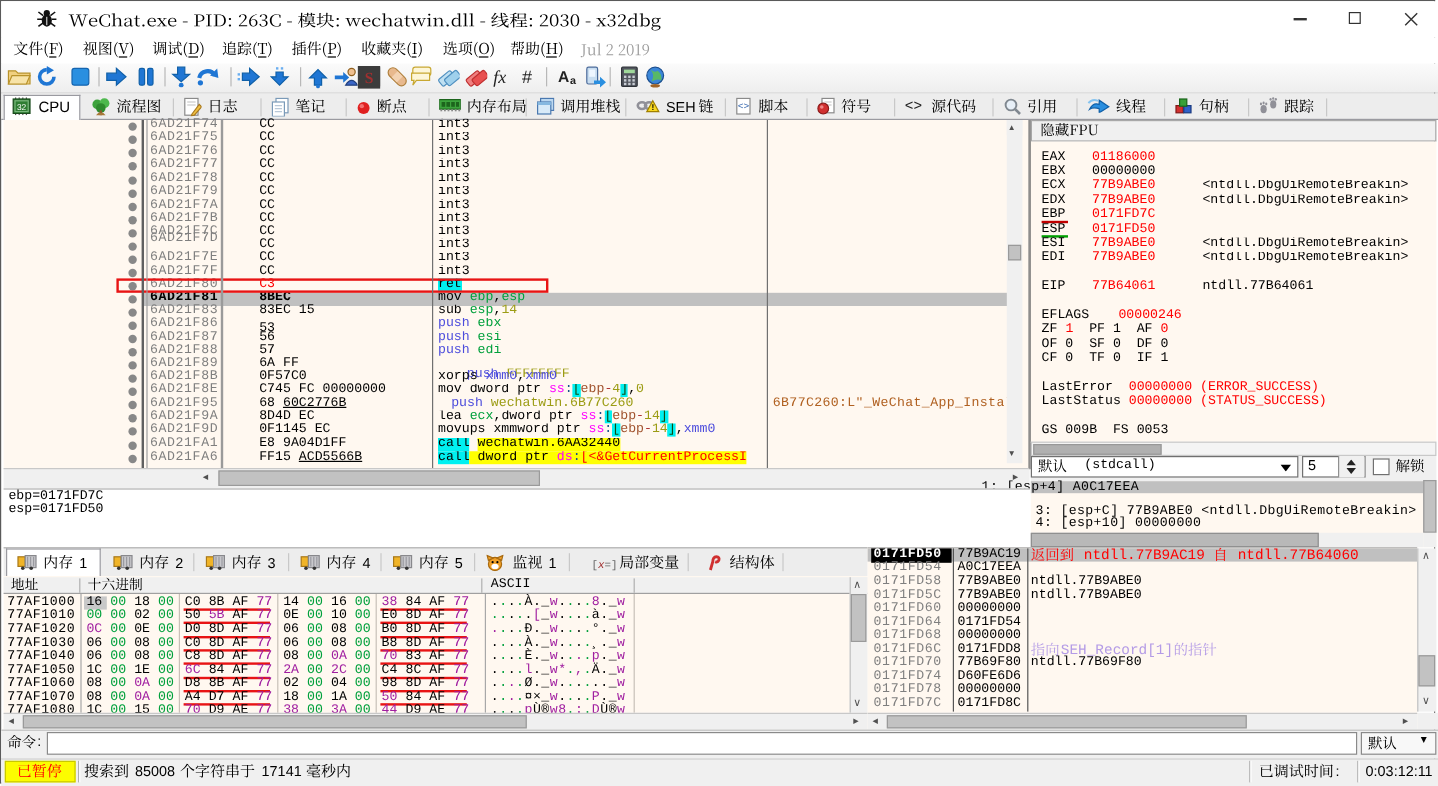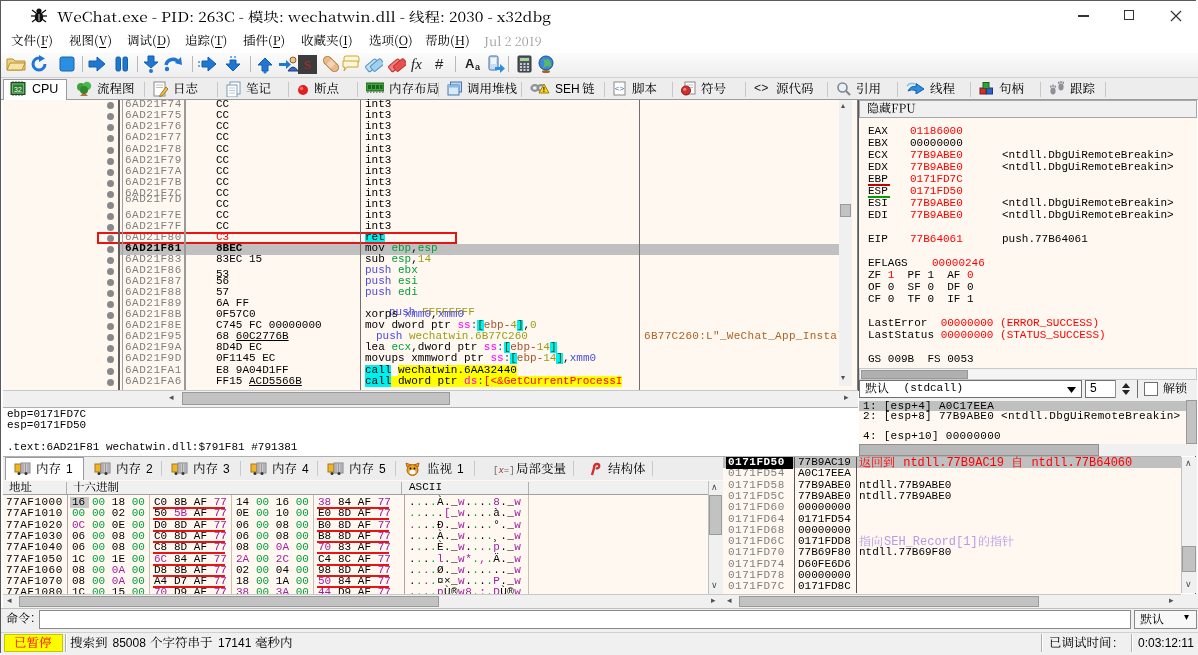--- a/index.html
+++ b/index.html
@@ -724,21 +724,21 @@
     <div style="position:absolute;left:867px;top:195.0px;width:22px;height:2px;background:#00a000;"></div>
     <div style="position:absolute;left:909.0px;top:185.0px;font:normal 11px/11px 'Liberation Mono', monospace;color:#FF0000;white-space:pre;">0171FD50</div>
     <div style="position:absolute;left:867.0px;top:197.0px;font:normal 11px/11px 'Liberation Mono', monospace;color:#000;white-space:pre;">ESI</div>
     <div style="position:absolute;left:909.0px;top:197.0px;font:normal 11px/11px 'Liberation Mono', monospace;color:#FF0000;white-space:pre;">77B9ABE0</div>
     <div style="position:absolute;left:1001px;top:197.0px;width:195px;overflow:hidden;font:normal 11px/11px 'Liberation Mono', monospace;color:#000;white-space:pre;">&lt;ntdll.DbgUiRemoteBreakin&gt;</div>
     <div style="position:absolute;left:867.0px;top:209.0px;font:normal 11px/11px 'Liberation Mono', monospace;color:#000;white-space:pre;">EDI</div>
     <div style="position:absolute;left:909.0px;top:209.0px;font:normal 11px/11px 'Liberation Mono', monospace;color:#FF0000;white-space:pre;">77B9ABE0</div>
     <div style="position:absolute;left:1001px;top:209.0px;width:195px;overflow:hidden;font:normal 11px/11px 'Liberation Mono', monospace;color:#000;white-space:pre;">&lt;ntdll.DbgUiRemoteBreakin&gt;</div>
     <div style="position:absolute;left:867.0px;top:233.0px;font:normal 11px/11px 'Liberation Mono', monospace;color:#000;white-space:pre;">EIP</div>
     <div style="position:absolute;left:909.0px;top:233.0px;font:normal 11px/11px 'Liberation Mono', monospace;color:#FF0000;white-space:pre;">77B64061</div>
-    <div style="position:absolute;left:1001.0px;top:233.0px;font:normal 11px/11px 'Liberation Mono', monospace;color:#000;white-space:pre;">push.77B64061</div>
+    <div style="position:absolute;left:1001.0px;top:233.0px;font:normal 11px/11px 'Liberation Mono', monospace;color:#000;white-space:pre;">ntdll.77B64061</div>
     <div style="position:absolute;left:867.0px;top:257.0px;font:normal 11px/11px 'Liberation Mono', monospace;color:#000;white-space:pre;">EFLAGS</div>
     <div style="position:absolute;left:931.0px;top:257.0px;font:normal 11px/11px 'Liberation Mono', monospace;color:#FF0000;white-space:pre;">00000246</div>
     <div style="position:absolute;left:867.0px;top:269.0px;font:normal 11px/11px 'Liberation Mono', monospace;color:#000;white-space:pre;">ZF <span style="color:#FF0000">1</span>  PF 1  AF <span style="color:#FF0000">0</span></div>
     <div style="position:absolute;left:867.0px;top:281.0px;font:normal 11px/11px 'Liberation Mono', monospace;color:#000;white-space:pre;">OF 0  SF 0  DF 0</div>
     <div style="position:absolute;left:867.0px;top:293.0px;font:normal 11px/11px 'Liberation Mono', monospace;color:#000;white-space:pre;">CF 0  TF 0  IF 1</div>
     <div style="position:absolute;left:867.0px;top:317.0px;font:normal 11px/11px 'Liberation Mono', monospace;color:#000;white-space:pre;">LastError  <span style="color:#FF0000">00000000 (ERROR_SUCCESS)</span></div>
     <div style="position:absolute;left:867.0px;top:329.0px;font:normal 11px/11px 'Liberation Mono', monospace;color:#000;white-space:pre;">LastStatus <span style="color:#FF0000">00000000 (STATUS_SUCCESS)</span></div>
     <div style="position:absolute;left:867.0px;top:353.0px;font:normal 11px/11px 'Liberation Mono', monospace;color:#000;white-space:pre;">GS 009B  FS 0053</div>
     <div style="position:absolute;left:858px;top:367px;width:338px;height:12px;background:#f4f4f4;border:1px solid #c8c8c8;"></div>
     <div style="position:absolute;left:860px;top:369px;width:107px;height:9px;background:#b0b0b0;border:1px solid #989898;"></div>
@@ -761,30 +761,29 @@
     <div style="position:absolute;left:1121px;top:389px;line-height:0;"><svg width="8" height="5">
         <path d="M0 0 L8 0 L4 5 Z" fill="#222"></path>
       </svg></div>
     <div style="position:absolute;left:1143px;top:381px;width:14px;height:14px;background:#fff;border:1px solid #707070;"></div>
     <div style="position:absolute;left:1162px;top:381px;line-height:0"><svg width="25" height="13" style="overflow:visible;" fill="#000">
         <use href="#g86" transform="translate(0.0,10.6) scale(0.01200,-0.01200)"></use>
         <use href="#g87" transform="translate(12.0,10.6) scale(0.01200,-0.01200)"></use>
       </svg></div>
     <div style="position:absolute;left:858px;top:400px;width:338px;height:55px;background:#FFF8F0;"></div>
     <div style="position:absolute;left:858px;top:399.5px;width:327px;height:10.6px;background:#c0c0c0;"></div>
-    <div style="position:absolute;left:862px;top:399.5px;font:normal 11px/10.2px 'Liberation Mono', monospace;letter-spacing:0.3px;white-space:pre;color:#000;">1: [esp+4] A0C17EEA</div>
-    <div style="position:absolute;left:862px;top:409.7px;font:normal 11px/10.2px 'Liberation Mono', monospace;letter-spacing:0.3px;white-space:pre;color:#000;">2: [esp+8] 77B9ABE0 &lt;ntdll.DbgUiRemoteBreakin&gt;</div>
+    <div style="position:absolute;left:817px;top:399.5px;font:normal 11px/10.2px 'Liberation Mono', monospace;letter-spacing:0.3px;white-space:pre;color:#000;">1: [esp+4] A0C17EEA</div>
+    <div style="position:absolute;left:862px;top:419.9px;font:normal 11px/10.2px 'Liberation Mono', monospace;letter-spacing:0.3px;white-space:pre;color:#000;">3: [esp+C] 77B9ABE0 &lt;ntdll.DbgUiRemoteBreakin&gt;</div>
     <div style="position:absolute;left:862px;top:430.1px;font:normal 11px/10.2px 'Liberation Mono', monospace;letter-spacing:0.3px;white-space:pre;color:#000;">4: [esp+10] 00000000</div>
     <div style="position:absolute;left:1185px;top:399px;width:11px;height:44px;background:#c2c2c2;border:1px solid #9a9a9a;"></div>
     <div style="position:absolute;left:858px;top:443px;width:327px;height:12px;background:#f0f0f0;"></div>
     <div style="position:absolute;left:858px;top:443px;width:240px;height:12px;background:#b8b8b8;border:1px solid #909090;"></div>
     <div style="position:absolute;left:2px;top:406px;width:855px;height:49px;background:#fff;border-top:1px solid #b0b0b0;"></div>
     <div style="position:absolute;left:6.0px;top:407.5px;font:normal 11px/11px 'Liberation Mono', monospace;color:#000;white-space:pre;">ebp=0171FD7C</div>
     <div style="position:absolute;left:6.0px;top:418.5px;font:normal 11px/11px 'Liberation Mono', monospace;color:#000;white-space:pre;">esp=0171FD50</div>
-    <div style="position:absolute;left:6.0px;top:440.5px;font:normal 11px/11px 'Liberation Mono', monospace;color:#000;white-space:pre;">.text:6AD21F81 wechatwin.dll:$791F81 #791381</div>
     <div style="position:absolute;left:2px;top:455px;width:720px;height:24px;background:#ededed;border-top:1px solid #b0b0b0;"></div>
     <div style="position:absolute;left:4px;top:456px;width:79px;height:23px;background:#fff;border:1px solid #9a9aa0;border-bottom:none;"></div>
     <div style="position:absolute;left:13px;top:461px;line-height:0;"><svg width="17" height="13">
         <rect x="1" y="2" width="6" height="8" fill="#f0b428" stroke="#a87818"></rect>
         <rect x="7" y="1" width="9" height="10" fill="#c8c8cc" stroke="#88888c"></rect>
         <line x1="9" y1="2" x2="9" y2="10" stroke="#9a9aa0"></line>
         <line x1="11.5" y1="2" x2="11.5" y2="10" stroke="#9a9aa0"></line>
         <line x1="14" y1="2" x2="14" y2="10" stroke="#9a9aa0"></line>
         <circle cx="5" cy="11.5" r="1.5" fill="#333"></circle>
         <circle cx="12" cy="11.5" r="1.5" fill="#333"></circle>

